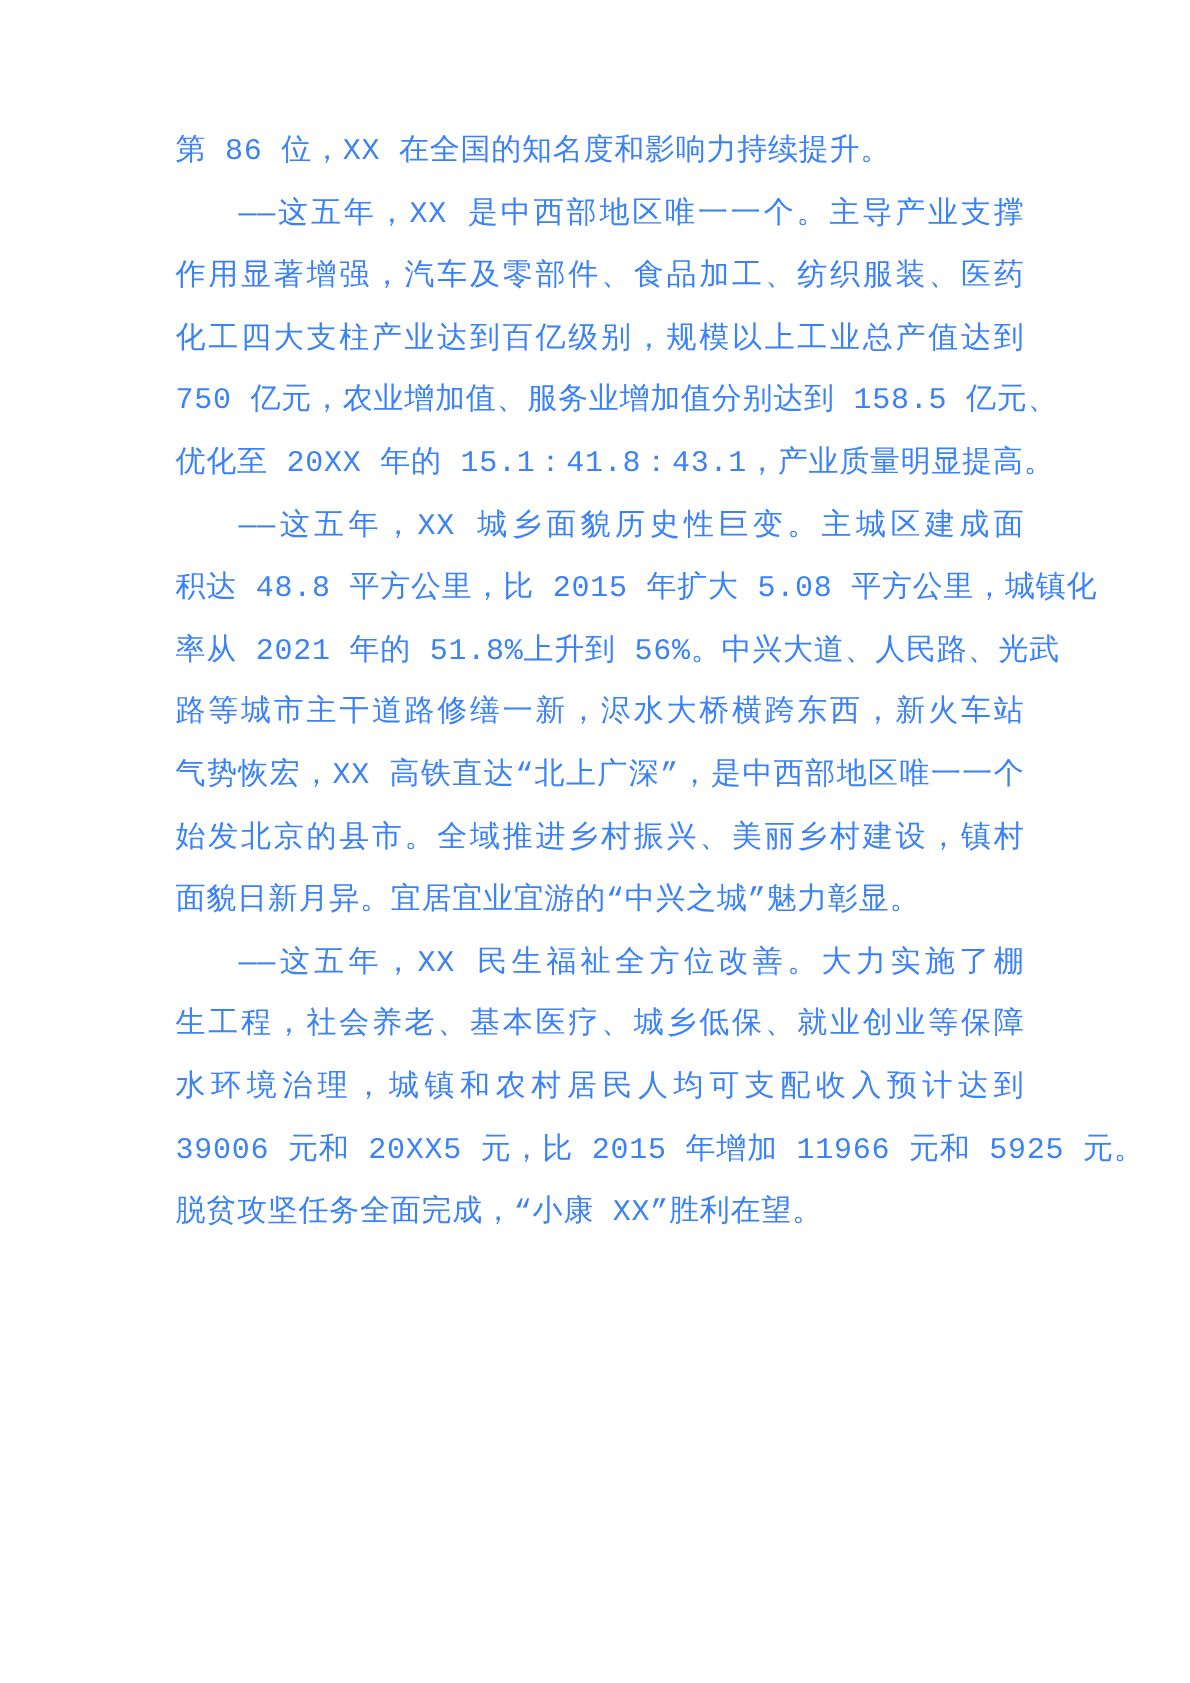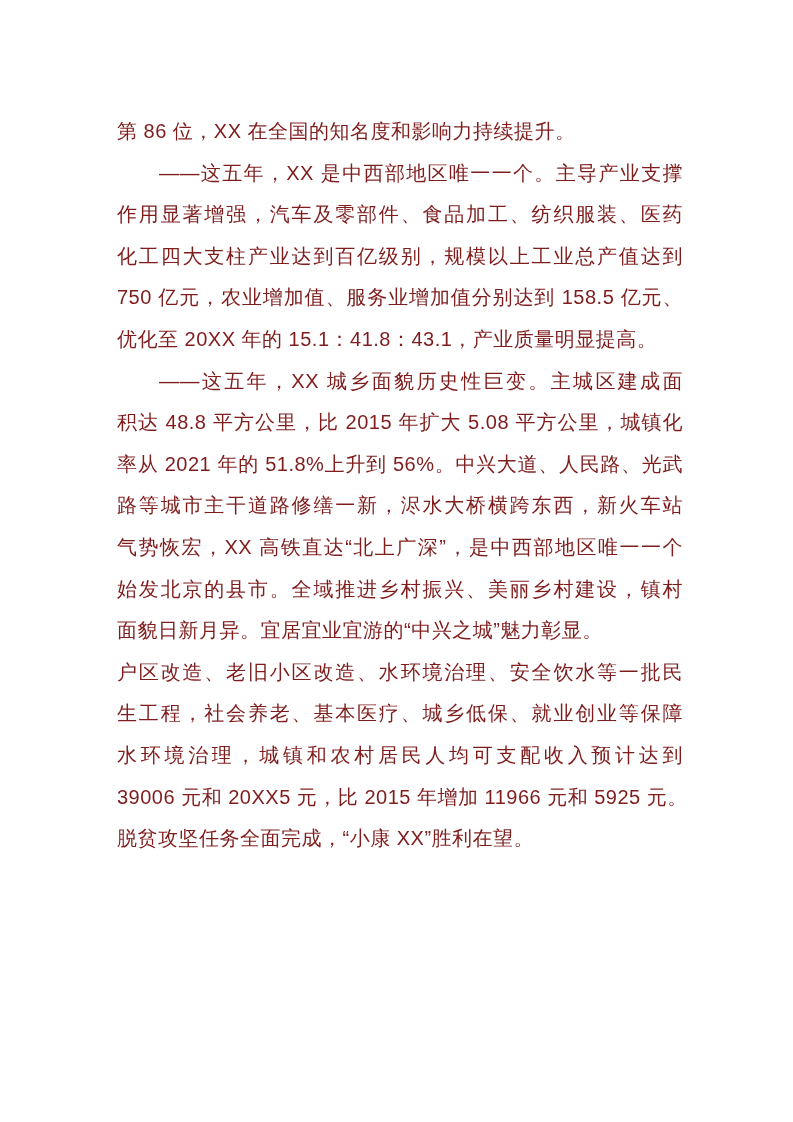--- a/index.html
+++ b/index.html
@@ -9,25 +9,25 @@
     }
     body {
       width: 793px;
       height: 1122px;
       position: relative;
       overflow: hidden;
     }
     .page {
       position: absolute;
       left: 117px;
-      top: 111px;
+      top: 81px;
       width: 566px;
-      font-family: Liberation Sans, sans-serif;
+      font-family: Liberation Mono, monospace;
       font-size: 20px;
-      color: #7f1d1d;
+      color: #3b82f6;
       line-height: 41.6px;
     }
     .line {
       display: block;
       height: 41.6px;
       white-space: nowrap;
       text-align: justify;
       text-align-last: justify;
       letter-spacing: 0.5px;
     }
@@ -59,21 +59,21 @@
     <span class="line indent">——这五年，XX 城乡面貌历史性巨变。主城区建成面</span>
     <span class="line">积达 48.8 平方公里，比 2015 年扩大 5.08 平方公里，城镇化</span>
     <span class="line">率从 2021 年的 51.8%上升到 56%。中兴大道、人民路、光武</span>
     <span class="line">路等城市主干道路修缮一新，浕水大桥横跨东西，新火车站</span>
     <span class="line">气势恢宏，XX 高铁直达“北上广深”，是中西部地区唯一一个</span>
     <span class="line">始发北京的县市。全域推进乡村振兴、美丽乡村建设，镇村</span>
     <span class="line last">面貌日新月异。宜居宜业宜游的“中兴之城”魅力彰显。</span>
   </div>
 
   <div>
-    <span class="line">户区改造、老旧小区改造、水环境治理、安全饮水等一批民</span>
+    <span class="line indent">——这五年，XX 民生福祉全方位改善。大力实施了棚</span>
     <span class="line">生工程，社会养老、基本医疗、城乡低保、就业创业等保障</span>
     <span class="line">水环境治理，城镇和农村居民人均可支配收入预计达到</span>
     <span class="line">39006 元和 20XX5 元，比 2015 年增加 11966 元和 5925 元。</span>
     <span class="line last">脱贫攻坚任务全面完成，“小康 XX”胜利在望。</span>
   </div>
 
 
 </div>
 
 </body></html>

